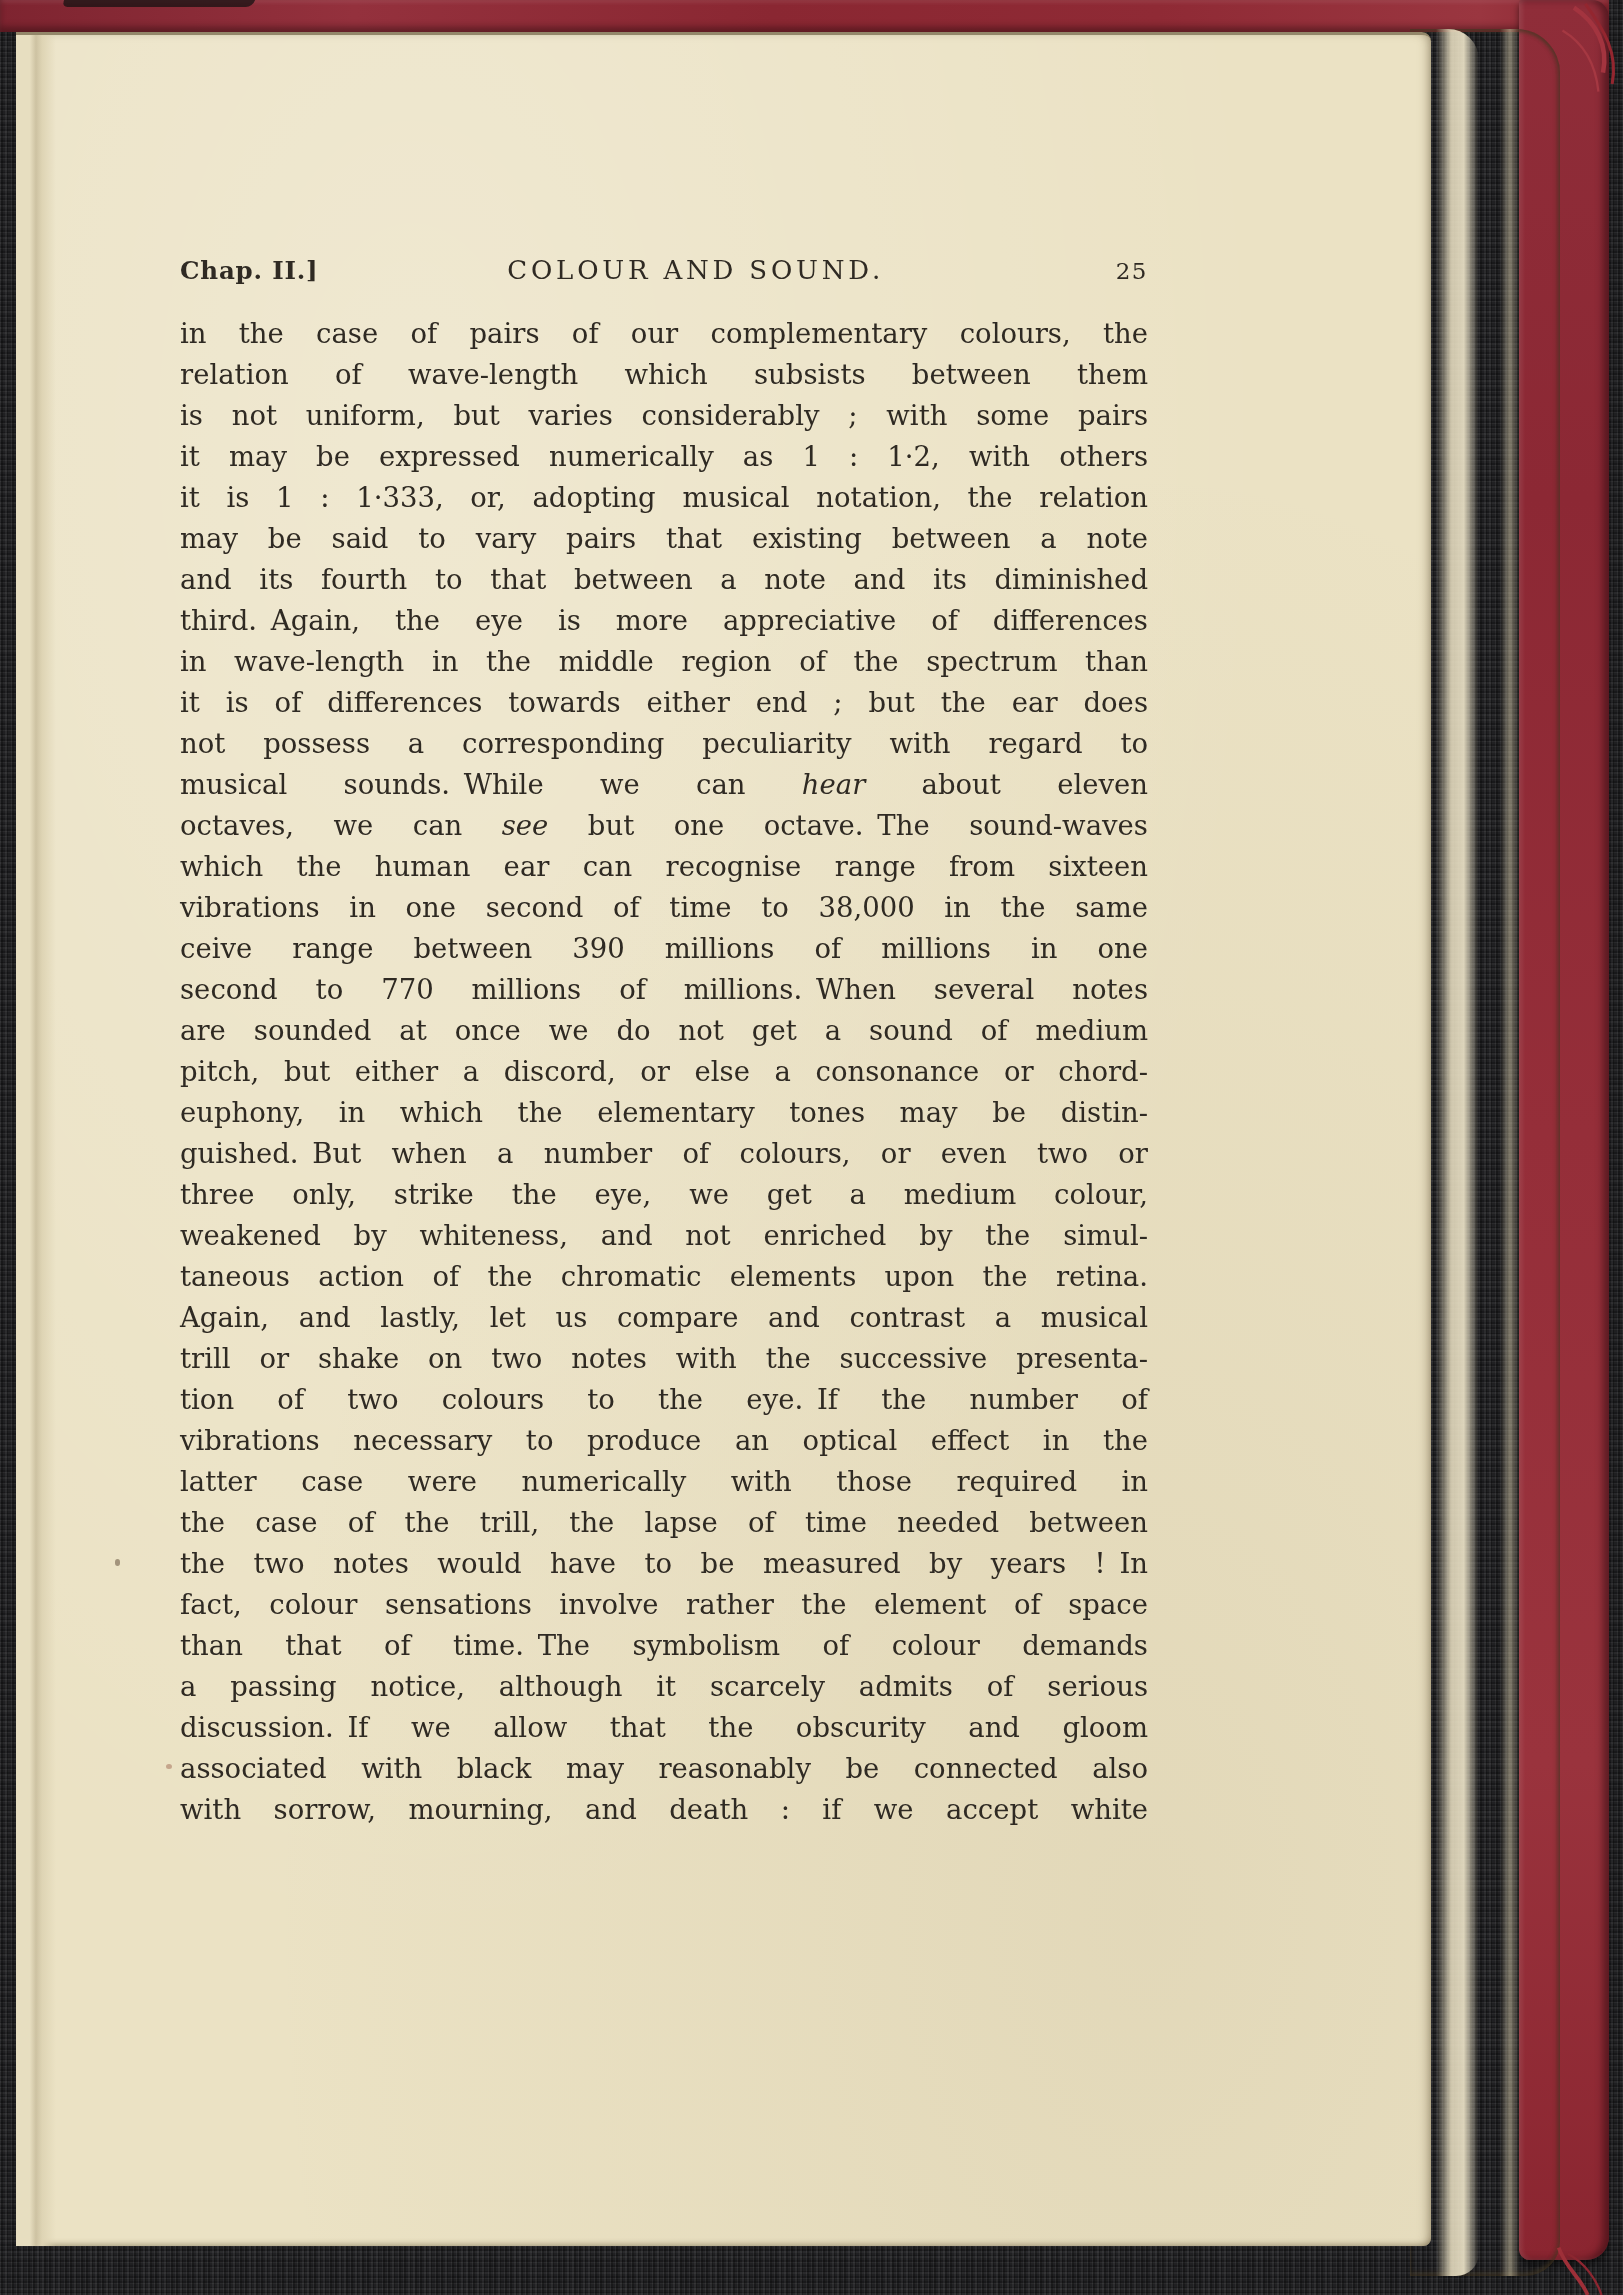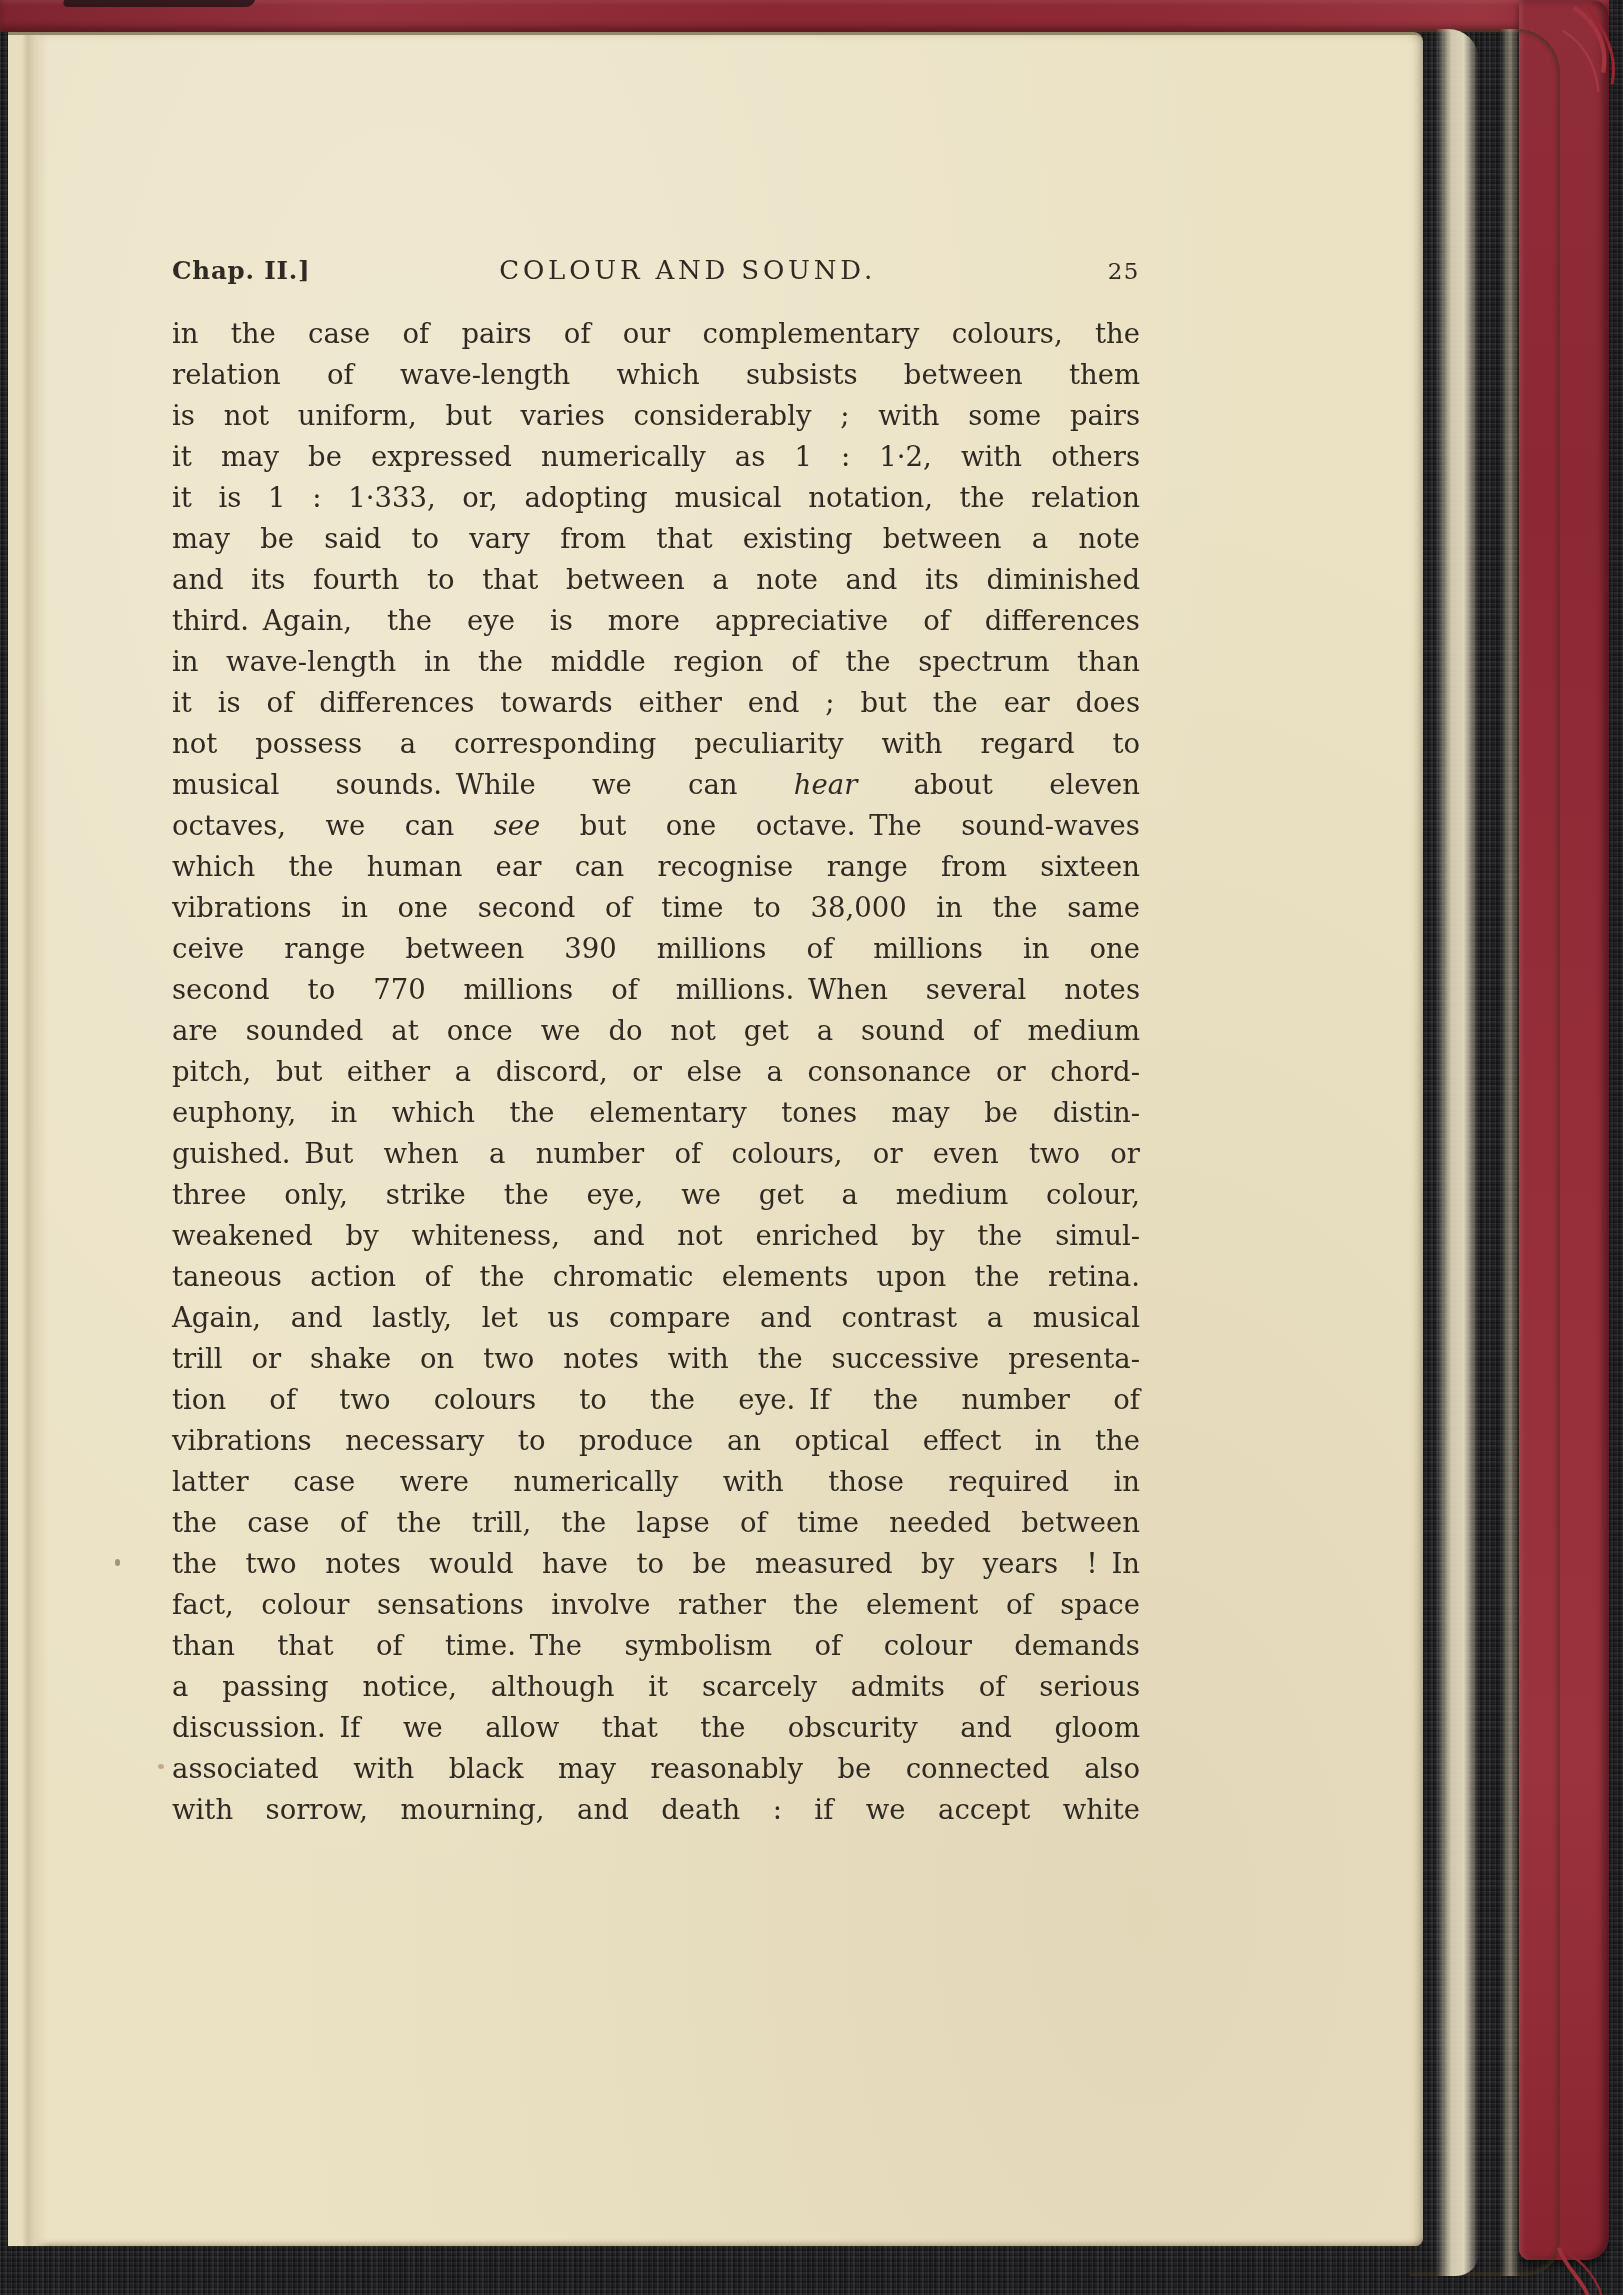--- a/index.html
+++ b/index.html
@@ -53,21 +53,21 @@
     background:linear-gradient(90deg, transparent, rgba(236,226,196,.85) 35%, rgba(240,231,203,.9) 65%, transparent);
     border-radius:0 31px 23px 0;
   }
   .edge-highlight2{
     position:absolute;left:90px;top:0;width:20px;height:100%;
     background:linear-gradient(90deg, transparent, rgba(226,214,180,.5) 50%, transparent);
   }
 
   
   .page{
-    position:absolute;left:8px;top:32px;width:1415px;height:2211px;
+    position:absolute;left:16px;top:32px;width:1415px;height:2211px;
     background:
       radial-gradient(ellipse at 28% 18%, rgba(255,255,255,.22), transparent 60%),
       radial-gradient(ellipse at 80% 85%, rgba(150,130,85,.10), transparent 55%),
       #ebe2c4;
     border-top:3.1px solid #93876a;
     border-radius:0 9.2px 7.6px 0;
     box-shadow:inset -6.9px 0 10.7px -5.3px rgba(85,70,42,.55), inset 0 -4.6px 6.9px -3.8px rgba(85,70,42,.45);
   }
   
   .page::before{
@@ -123,21 +123,21 @@
       <span class="chap">Chap. II.]</span>
       <span class="title">COLOUR AND SOUND.</span>
       <span class="folio">25</span>
     </div>
     <div class="body-text">
         <div class="line">in the case of pairs of our complementary colours, the</div>
         <div class="line">relation of wave-length which subsists between them</div>
         <div class="line">is not uniform, but varies considerably ; with some pairs</div>
         <div class="line">it may be expressed numerically as 1 : 1·2, with others</div>
         <div class="line">it is 1 : 1·333, or, adopting musical notation, the relation</div>
-        <div class="line">may be said to vary from that existing between a note</div>
+        <div class="line">may be said to vary pairs that existing between a note</div>
         <div class="line">and its fourth to that between a note and its diminished</div>
         <div class="line">third. Again, the eye is more appreciative of differences</div>
         <div class="line">in wave-length in the middle region of the spectrum than</div>
         <div class="line">it is of differences towards either end ; but the ear does</div>
         <div class="line">not possess a corresponding peculiarity with regard to</div>
         <div class="line">musical sounds. While we can <i>hear</i> about eleven</div>
         <div class="line">octaves, we can <i>see</i> but one octave. The sound-waves</div>
         <div class="line">which the human ear can recognise range from sixteen</div>
         <div class="line">vibrations in one second of time to 38,000 in the same</div>
         <div class="line">ceive range between 390 millions of millions in one</div>

